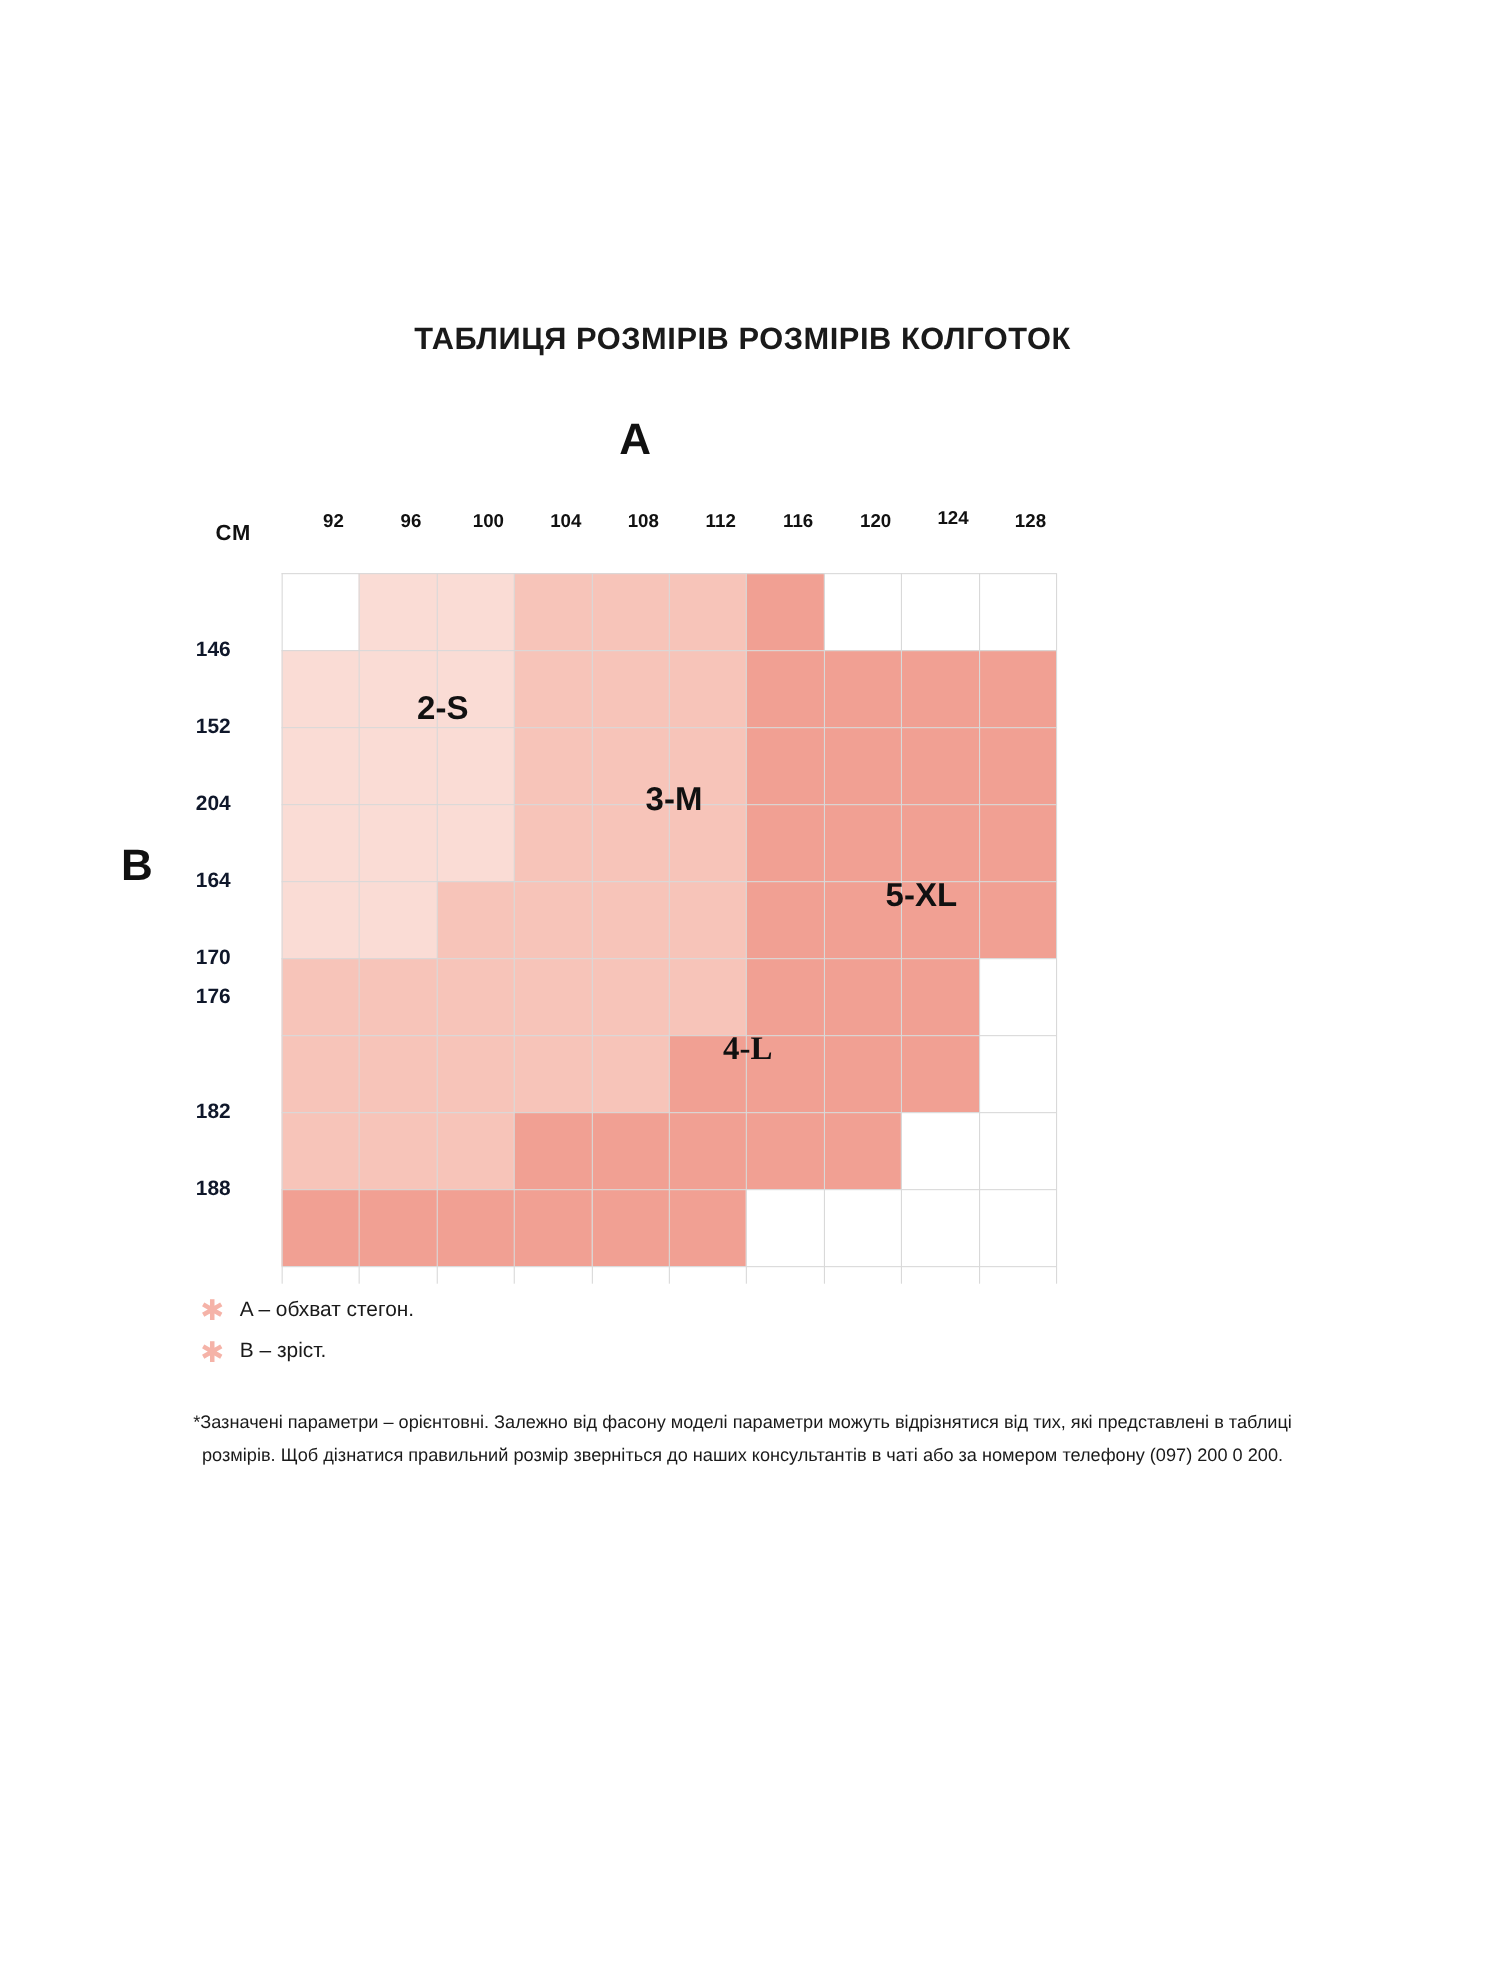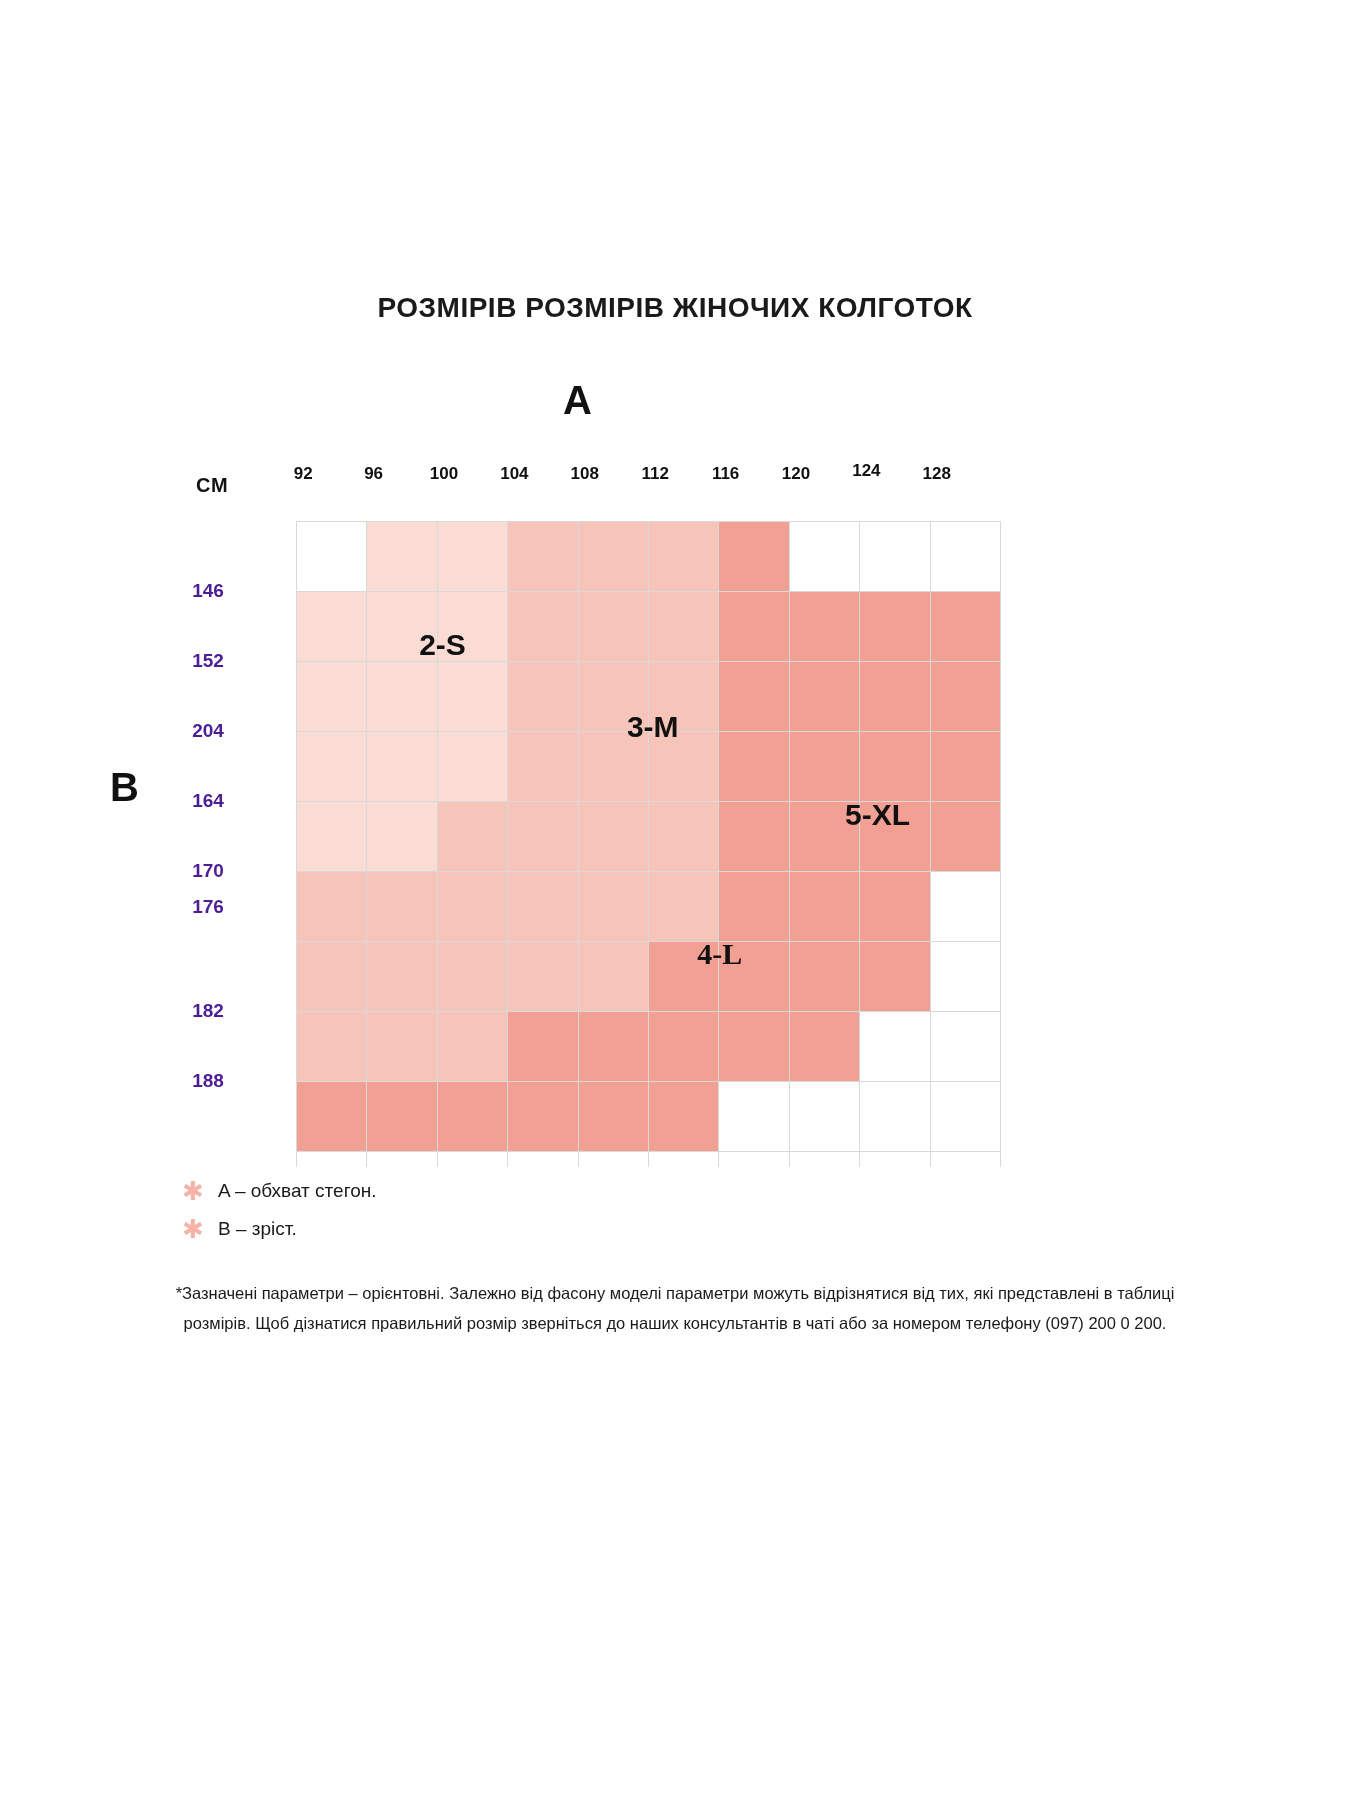--- a/index.html
+++ b/index.html
@@ -63,21 +63,20 @@
     left: 256px;
     top: 521px;
     width: 704px;
     height: 616px;
   }
   .cells, .gridlines, .blocks {
     position: absolute;
     left: 0; top: 0;
     width: 100%;
     height: 100%;
-    margin-left: 40px;
   }
   .cell {
     position: absolute;
   }
   .gline {
     position: absolute;
     background: #d9d9d9;
   }
   .gline.v { width: 1px; top: 0; height: 100%; }
   .gline.h { height: 1px; left: 0; width: 100%; }
@@ -99,22 +98,22 @@
     font-size: 17px;
     font-weight: bold;
     color: #111;
     text-align: center;
     width: 70px;
   }
   .ytick {
     position: absolute;
     font-size: 19px;
     font-weight: bold;
-    color: #4c1d95;
-    text-align: center;
+    color: #0f172a;
+    text-align: left;
     width: 60px;
   }
 
   
   .legend {
     position: absolute;
     left: 180px;
     top: 1172px;
   }
   .legend-row {
@@ -144,21 +143,21 @@
     width: 1010px;
     text-align: center;
     font-size: 16.5px;
     line-height: 30px;
     color: #1a1a1a;
   }
 </style>
 </head>
 <body>
 
-<div class="title">РОЗМІРІВ РОЗМІРІВ ЖІНОЧИХ КОЛГОТОК</div>
+<div class="title">ТАБЛИЦЯ РОЗМІРІВ РОЗМІРІВ КОЛГОТОК</div>
 
 <div class="axis-a">A</div>
 <div class="axis-b">B</div>
 <div class="cm-label">CM</div>
 
 <div id="chart">
   <div class="cells" id="cells-layer">
       <div class="cell" style="left: 70.4px; top: 0px; width: 140.8px; height: 70px; background: rgb(250, 220, 213);"></div>
       <div class="cell" style="left: 211.2px; top: 0px; width: 211.2px; height: 70px; background: rgb(247, 196, 185);"></div>
       <div class="cell" style="left: 422.4px; top: 0px; width: 70.4px; height: 70px; background: rgb(241, 160, 147);"></div>

